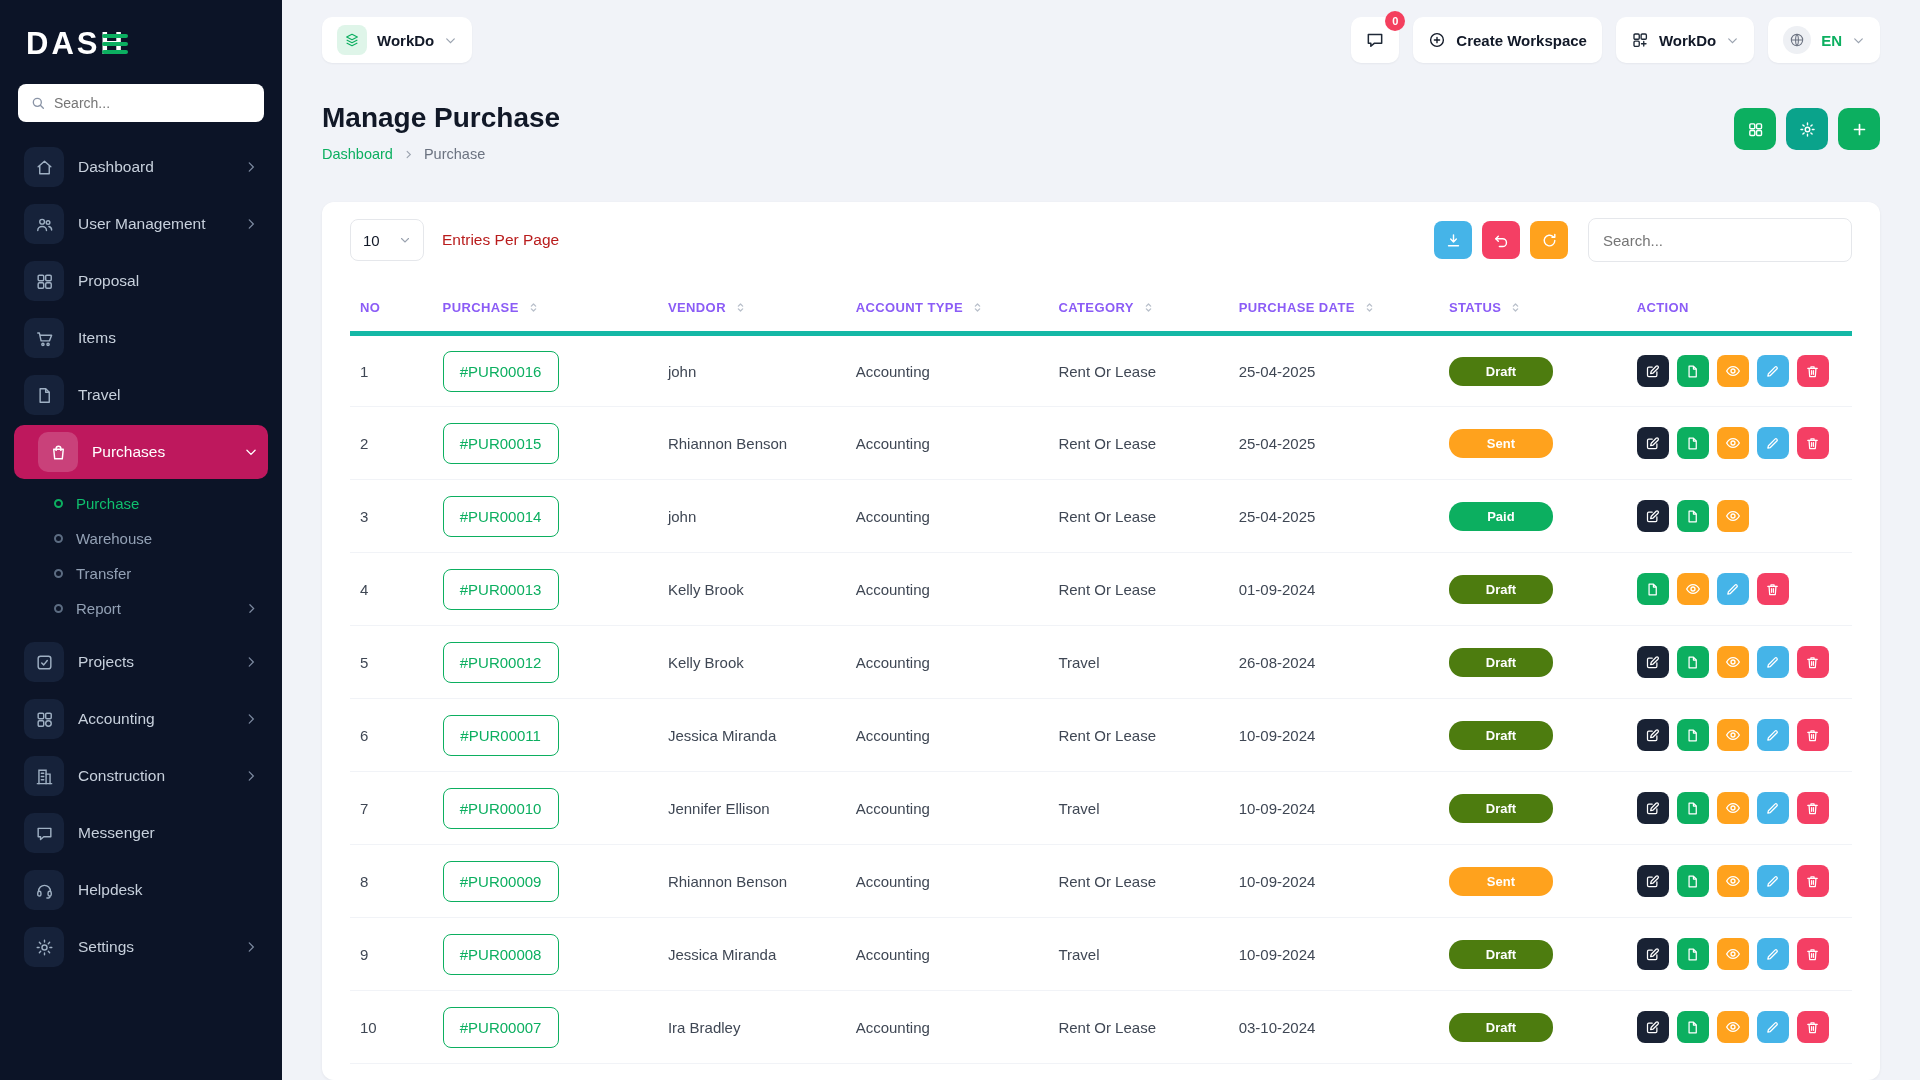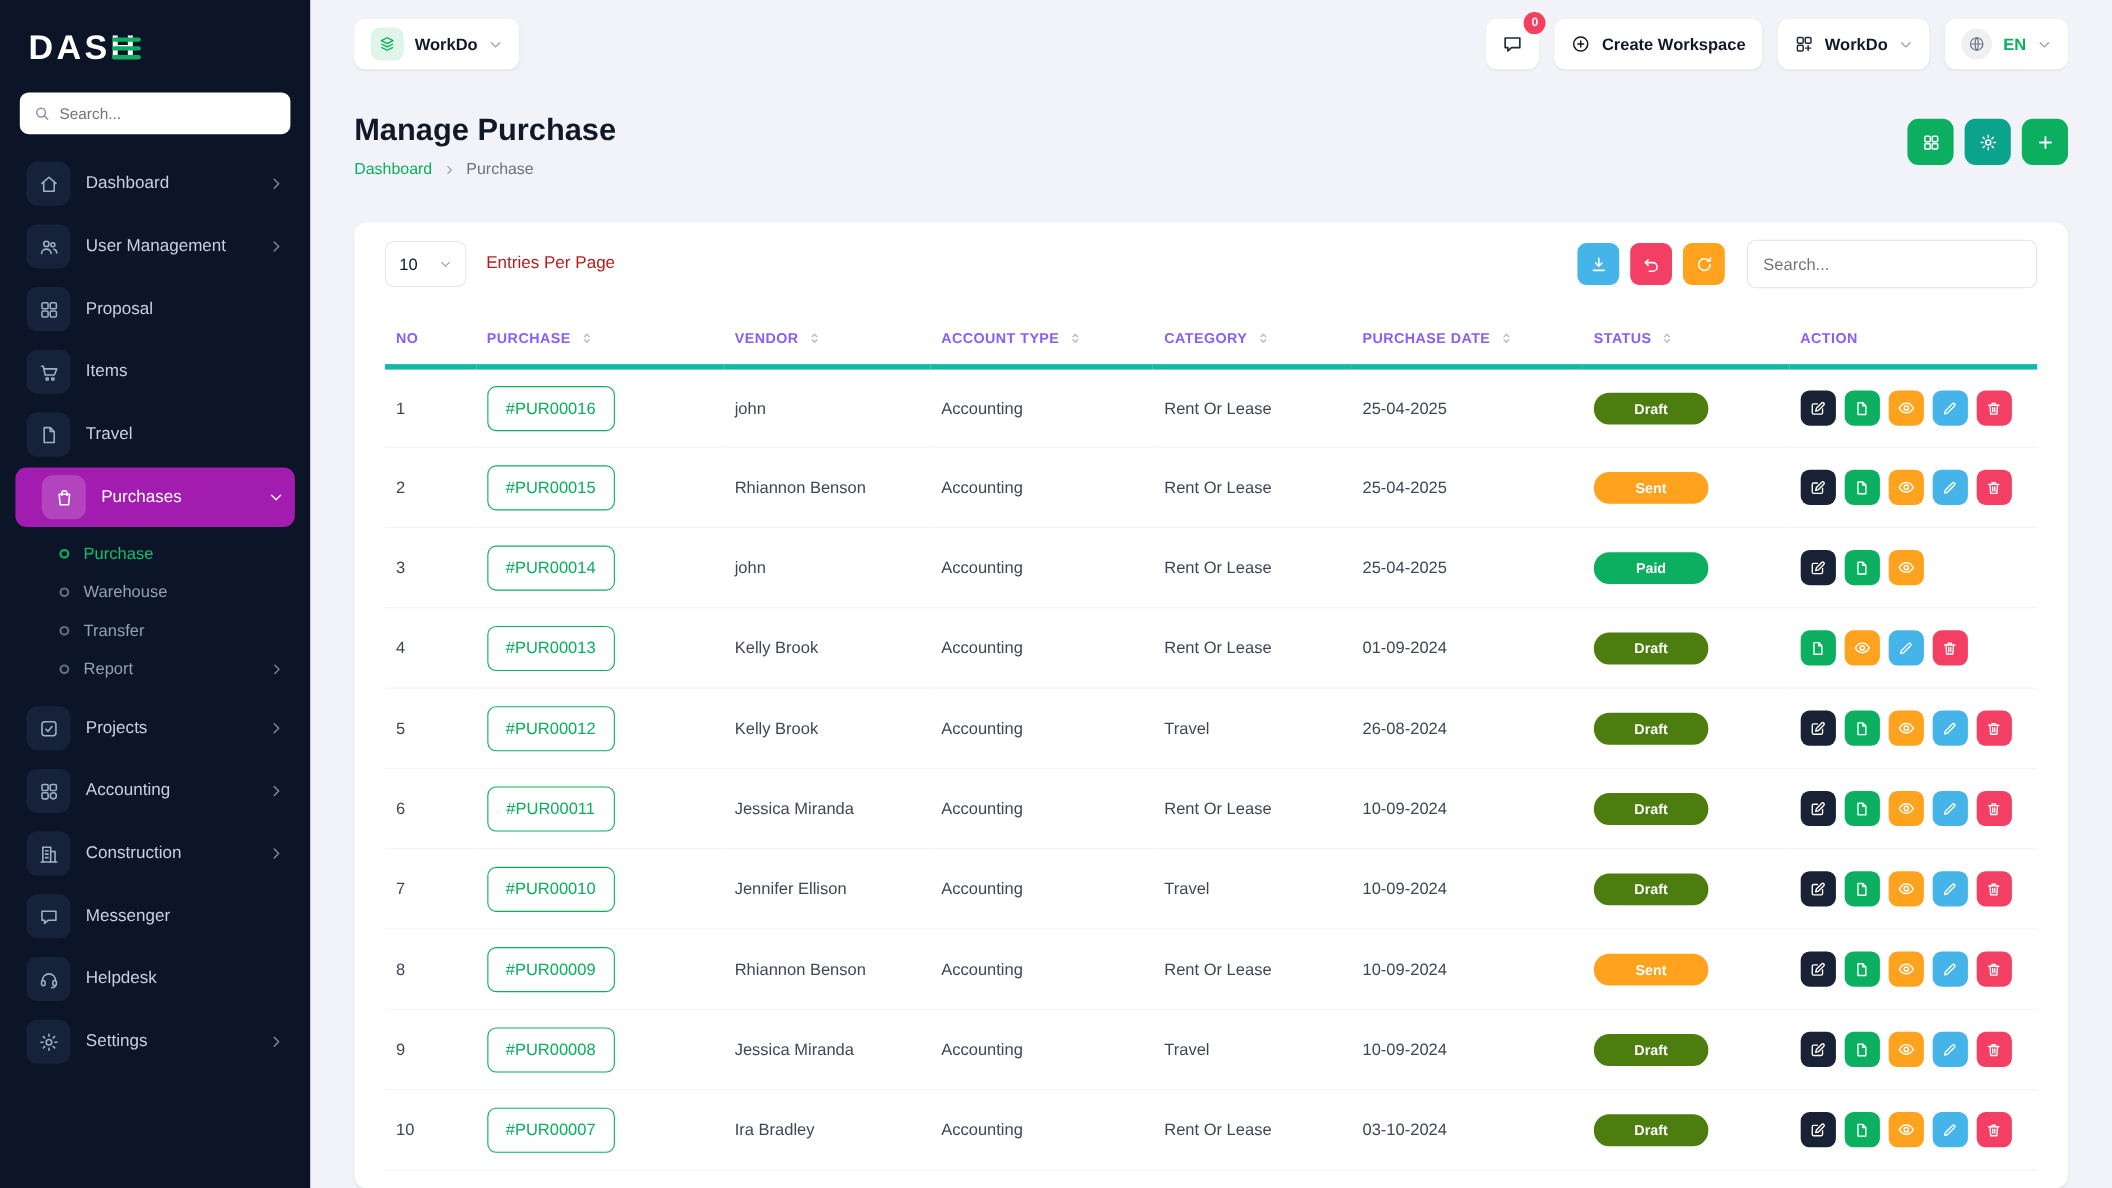--- a/index.html
+++ b/index.html
@@ -14,21 +14,21 @@
   .logo-mark { display:inline-flex; flex-direction:column; gap:4px; margin-left:-24px; }
   .logo-mark i { display:block; width:26px; height:4px; border-radius:2px; background:#0caf60; }
   .sidebar-search { margin:0 18px 18px; background:#fff; border-radius:8px; height:38px; display:flex; align-items:center; padding:0 12px; gap:8px; }
   .sidebar-search svg { color:#8a94a6; flex-shrink:0; }
   .sidebar-search input { border:none; outline:none; flex:1; font-size:14px; color:#374151; background:transparent; }
   .menu { flex:1; overflow:hidden; padding:0 14px; display:flex; flex-direction:column; gap:3px; }
   .nav-item { display:flex; align-items:center; gap:14px; padding:7px 10px; border-radius:10px; cursor:pointer; color:#c7d0dc; }
   .tile { width:40px; height:40px; border-radius:10px; background:#16223a; display:flex; align-items:center; justify-content:center; color:#9fb0c3; flex-shrink:0; }
   .nav-label { font-size:15.5px; flex:1; white-space:nowrap; }
   .chev { color:#7d8aa0; display:flex; }
-  .nav-item.active { background:#a21caf; color:#fff;padding-left:24px; }
+  .nav-item.active { background:#be185d; color:#fff;padding-left:24px; }
   .nav-item.active .tile { background:rgba(255,255,255,.18); color:#fff; }
   .nav-item.active .chev { color:#fff; }
   .submenu { padding:4px 0 6px 30px; display:flex; flex-direction:column; }
   .sub-item { display:flex; align-items:center; gap:13px; padding:9px 10px; color:#93a1b5; font-size:15px; cursor:pointer; }
   .dot { width:9px; height:9px; border-radius:50%; border:2px solid #5c6c82; flex-shrink:0; }
   .sub-item.active { color:#0fbf6e; }
   .sub-item.active .dot { border-color:#0caf60; }
   .sub-item .chev { margin-left:auto; }
 
   

